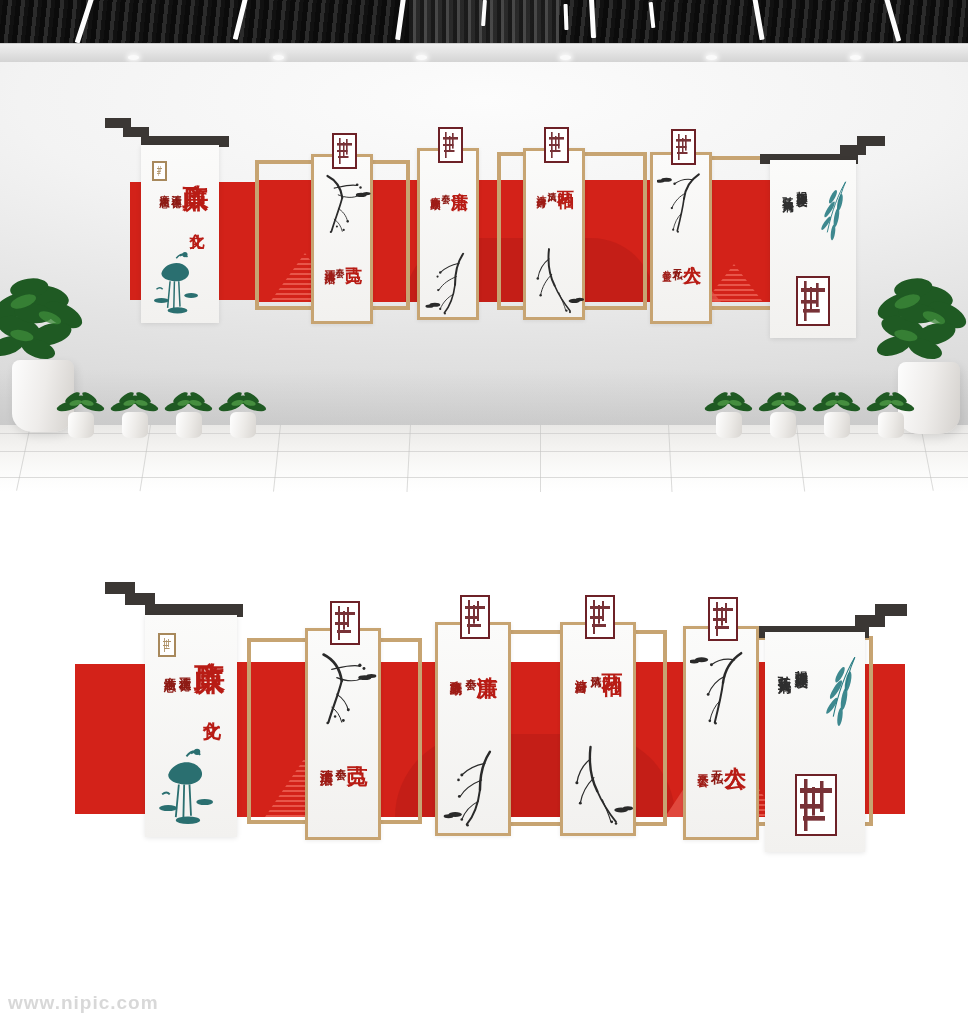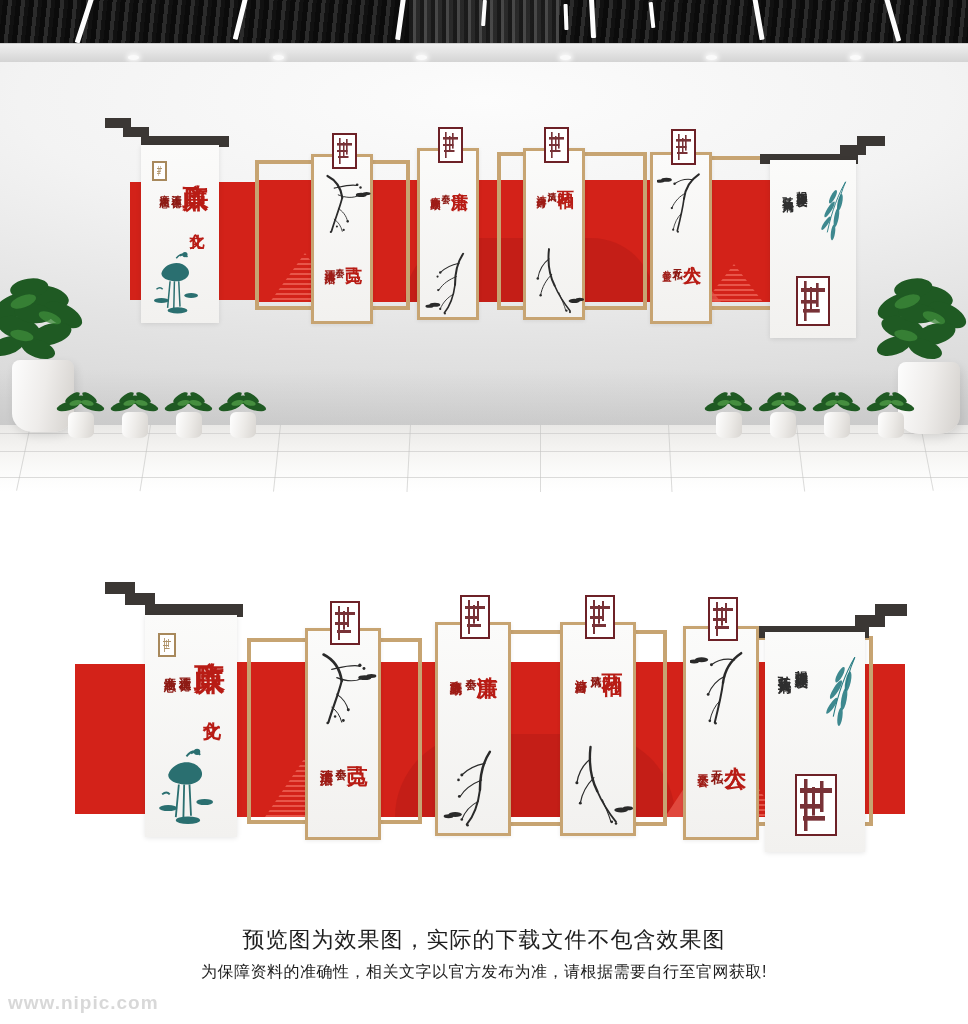--- a/index.html
+++ b/index.html
@@ -640,16 +640,14 @@
             <ellipse cx="46" cy="66" rx="4" ry="17" transform="rotate(10 46 66)"></ellipse>
             <ellipse cx="28" cy="76" rx="3.6" ry="14" transform="rotate(34 28 76)"></ellipse>
             <ellipse cx="40" cy="92" rx="3.6" ry="14" transform="rotate(8 40 92)"></ellipse>
           </g>
         </svg>
         <div class="seal" style="left:30px;top:142px;width:42px;height:62px;"></div>
       </div>
     </div>
   </div>
 
-  <div class="caption cap1">预览图为效果图，实际的下载文件不包含效果图</div>
-  <div class="caption cap2">为保障资料的准确性，相关文字以官方发布为准，请根据需要自行至官网获取!</div>
   <div class="watermark">www.nipic.com</div>
 </div>
 
 </body></html>

